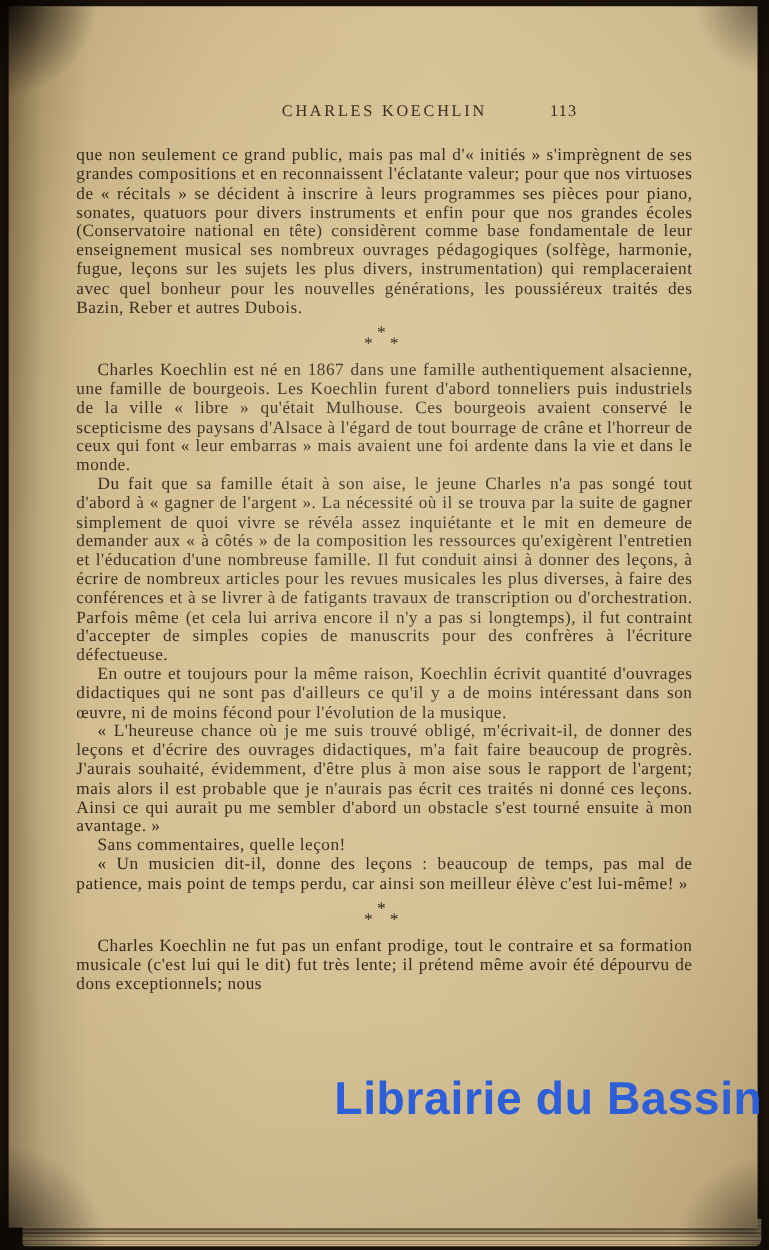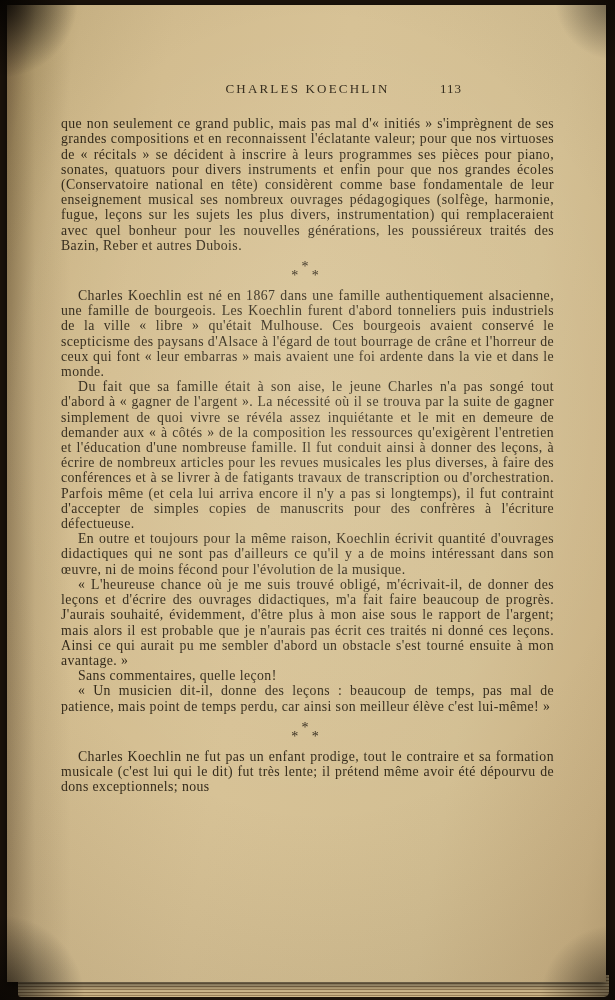--- a/index.html
+++ b/index.html
@@ -145,16 +145,17 @@
       <div class="separator">
         <span>*</span>
         <span>* *</span>
       </div>
 
       <p class="para indent">Charles Koechlin ne fut pas un enfant prodige, tout le contraire et sa formation musicale (c'est lui qui le dit) fut très lente; il prétend même avoir été dépourvu de dons exceptionnels; nous</p>
 
     </div>
   </div>
 
+  <div class="watermark" style="color: rgb(43, 94, 216);">Librairie du Bassin</div>
 
   <div class="corner-vignette"></div>
 
 </div>
 
 </body></html>

